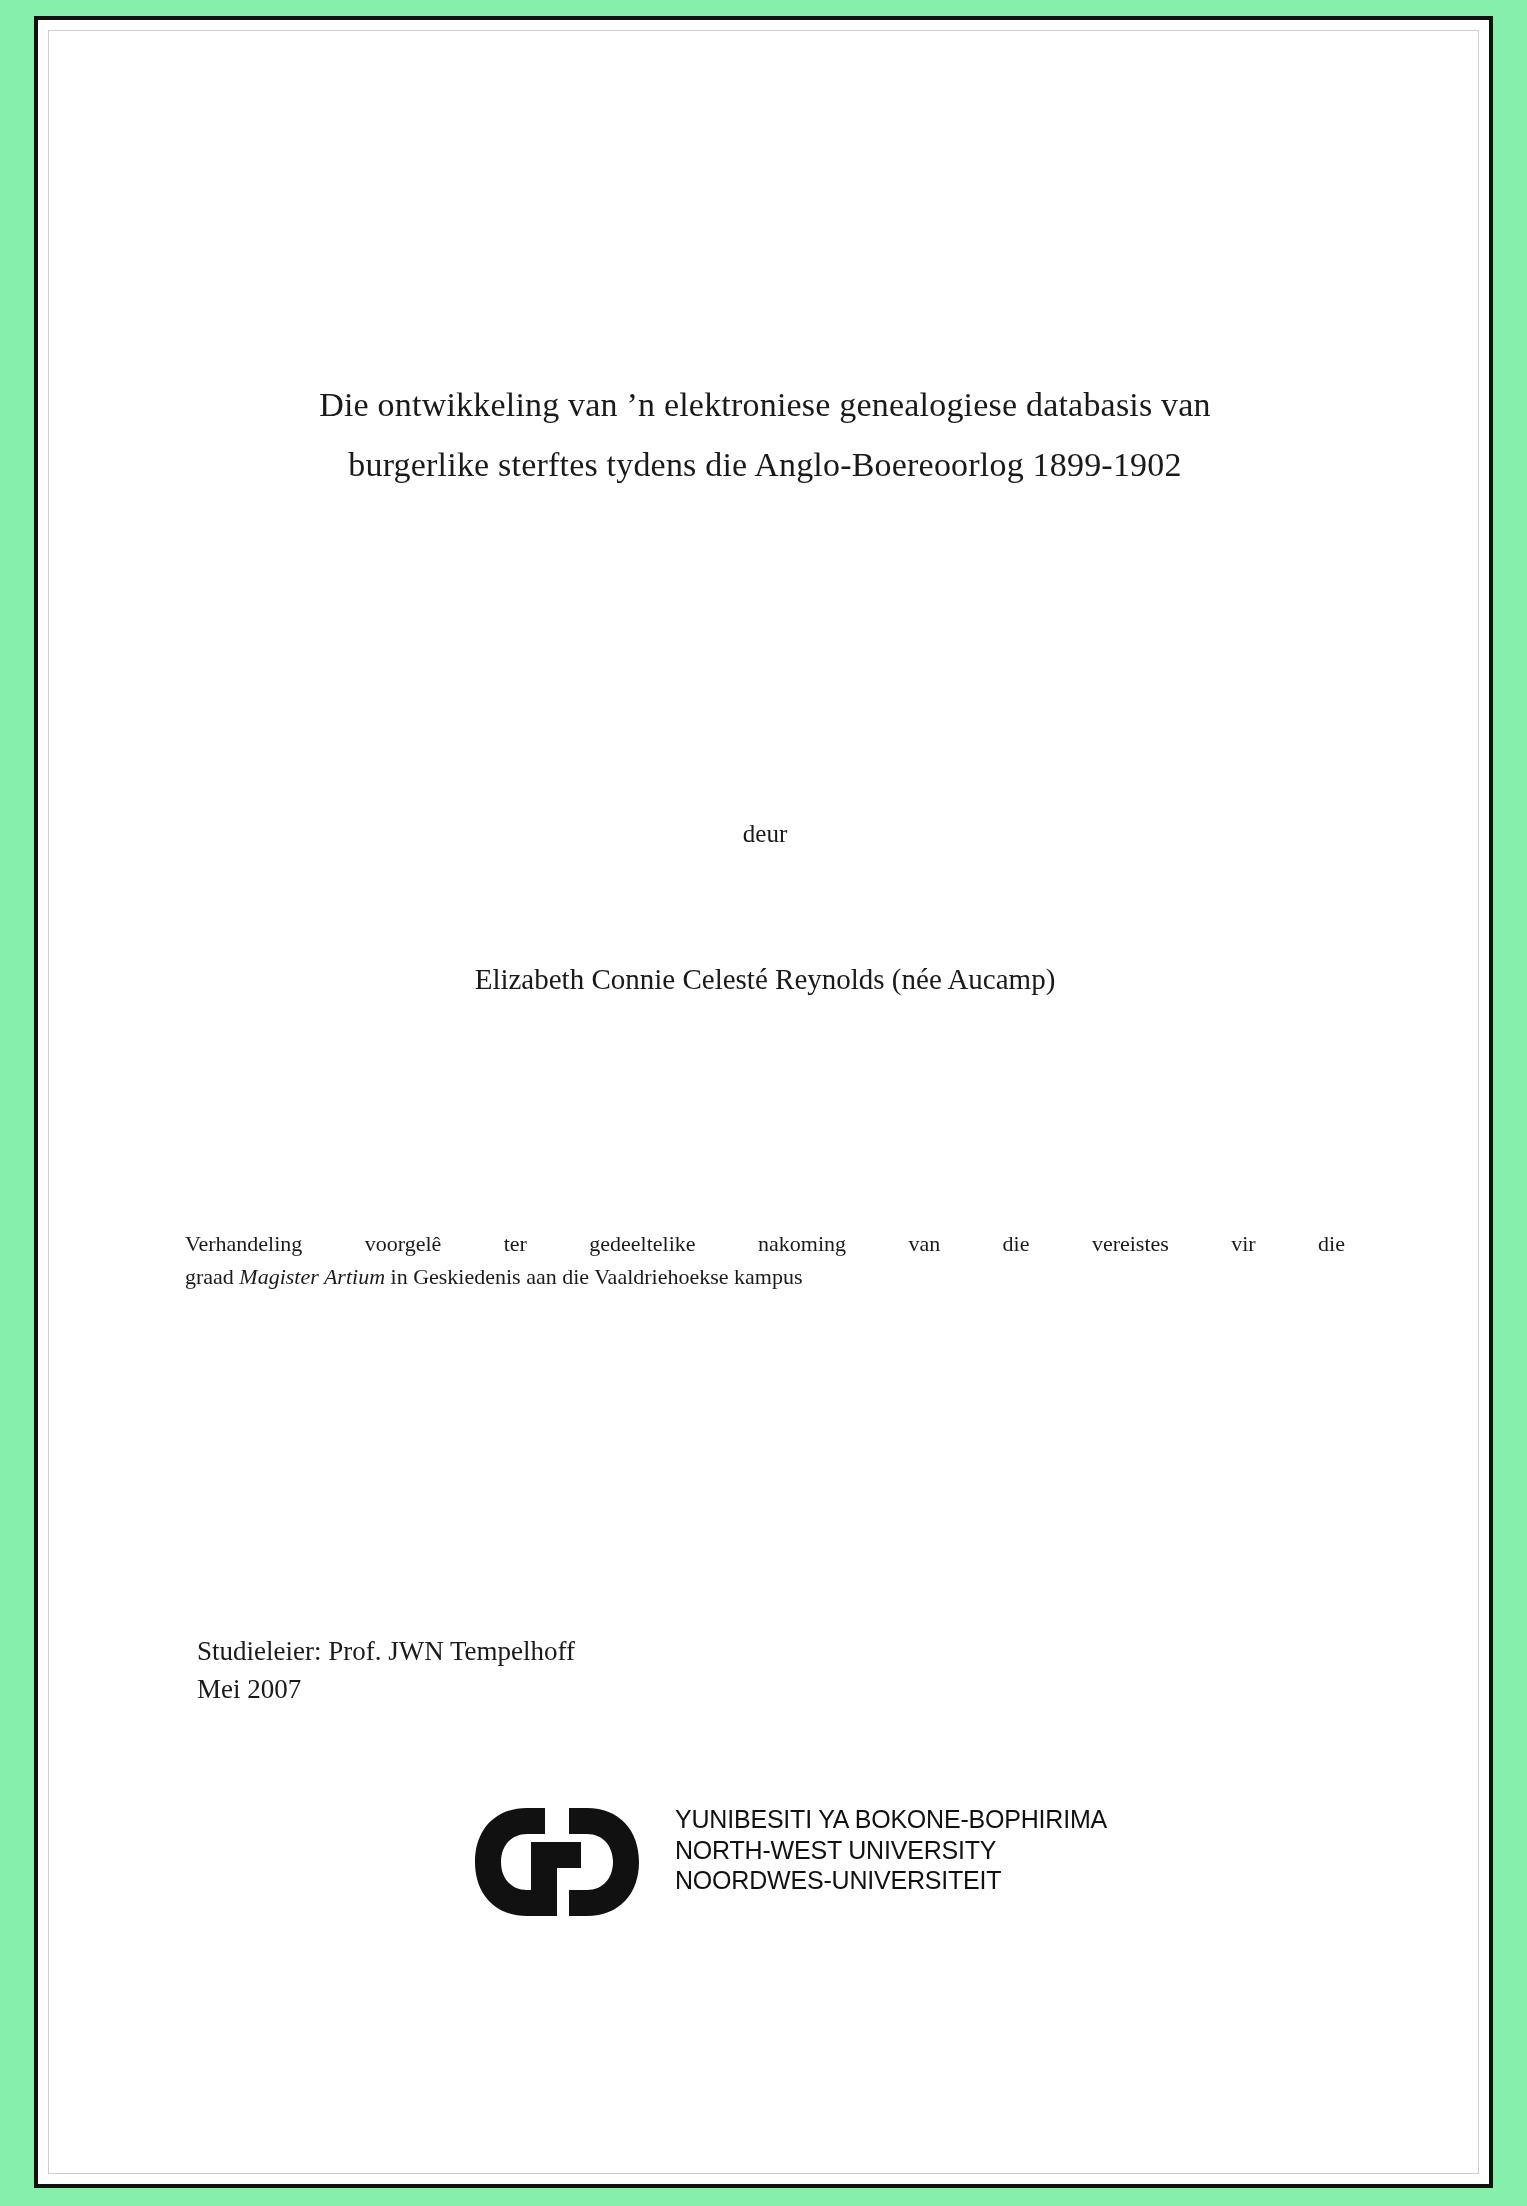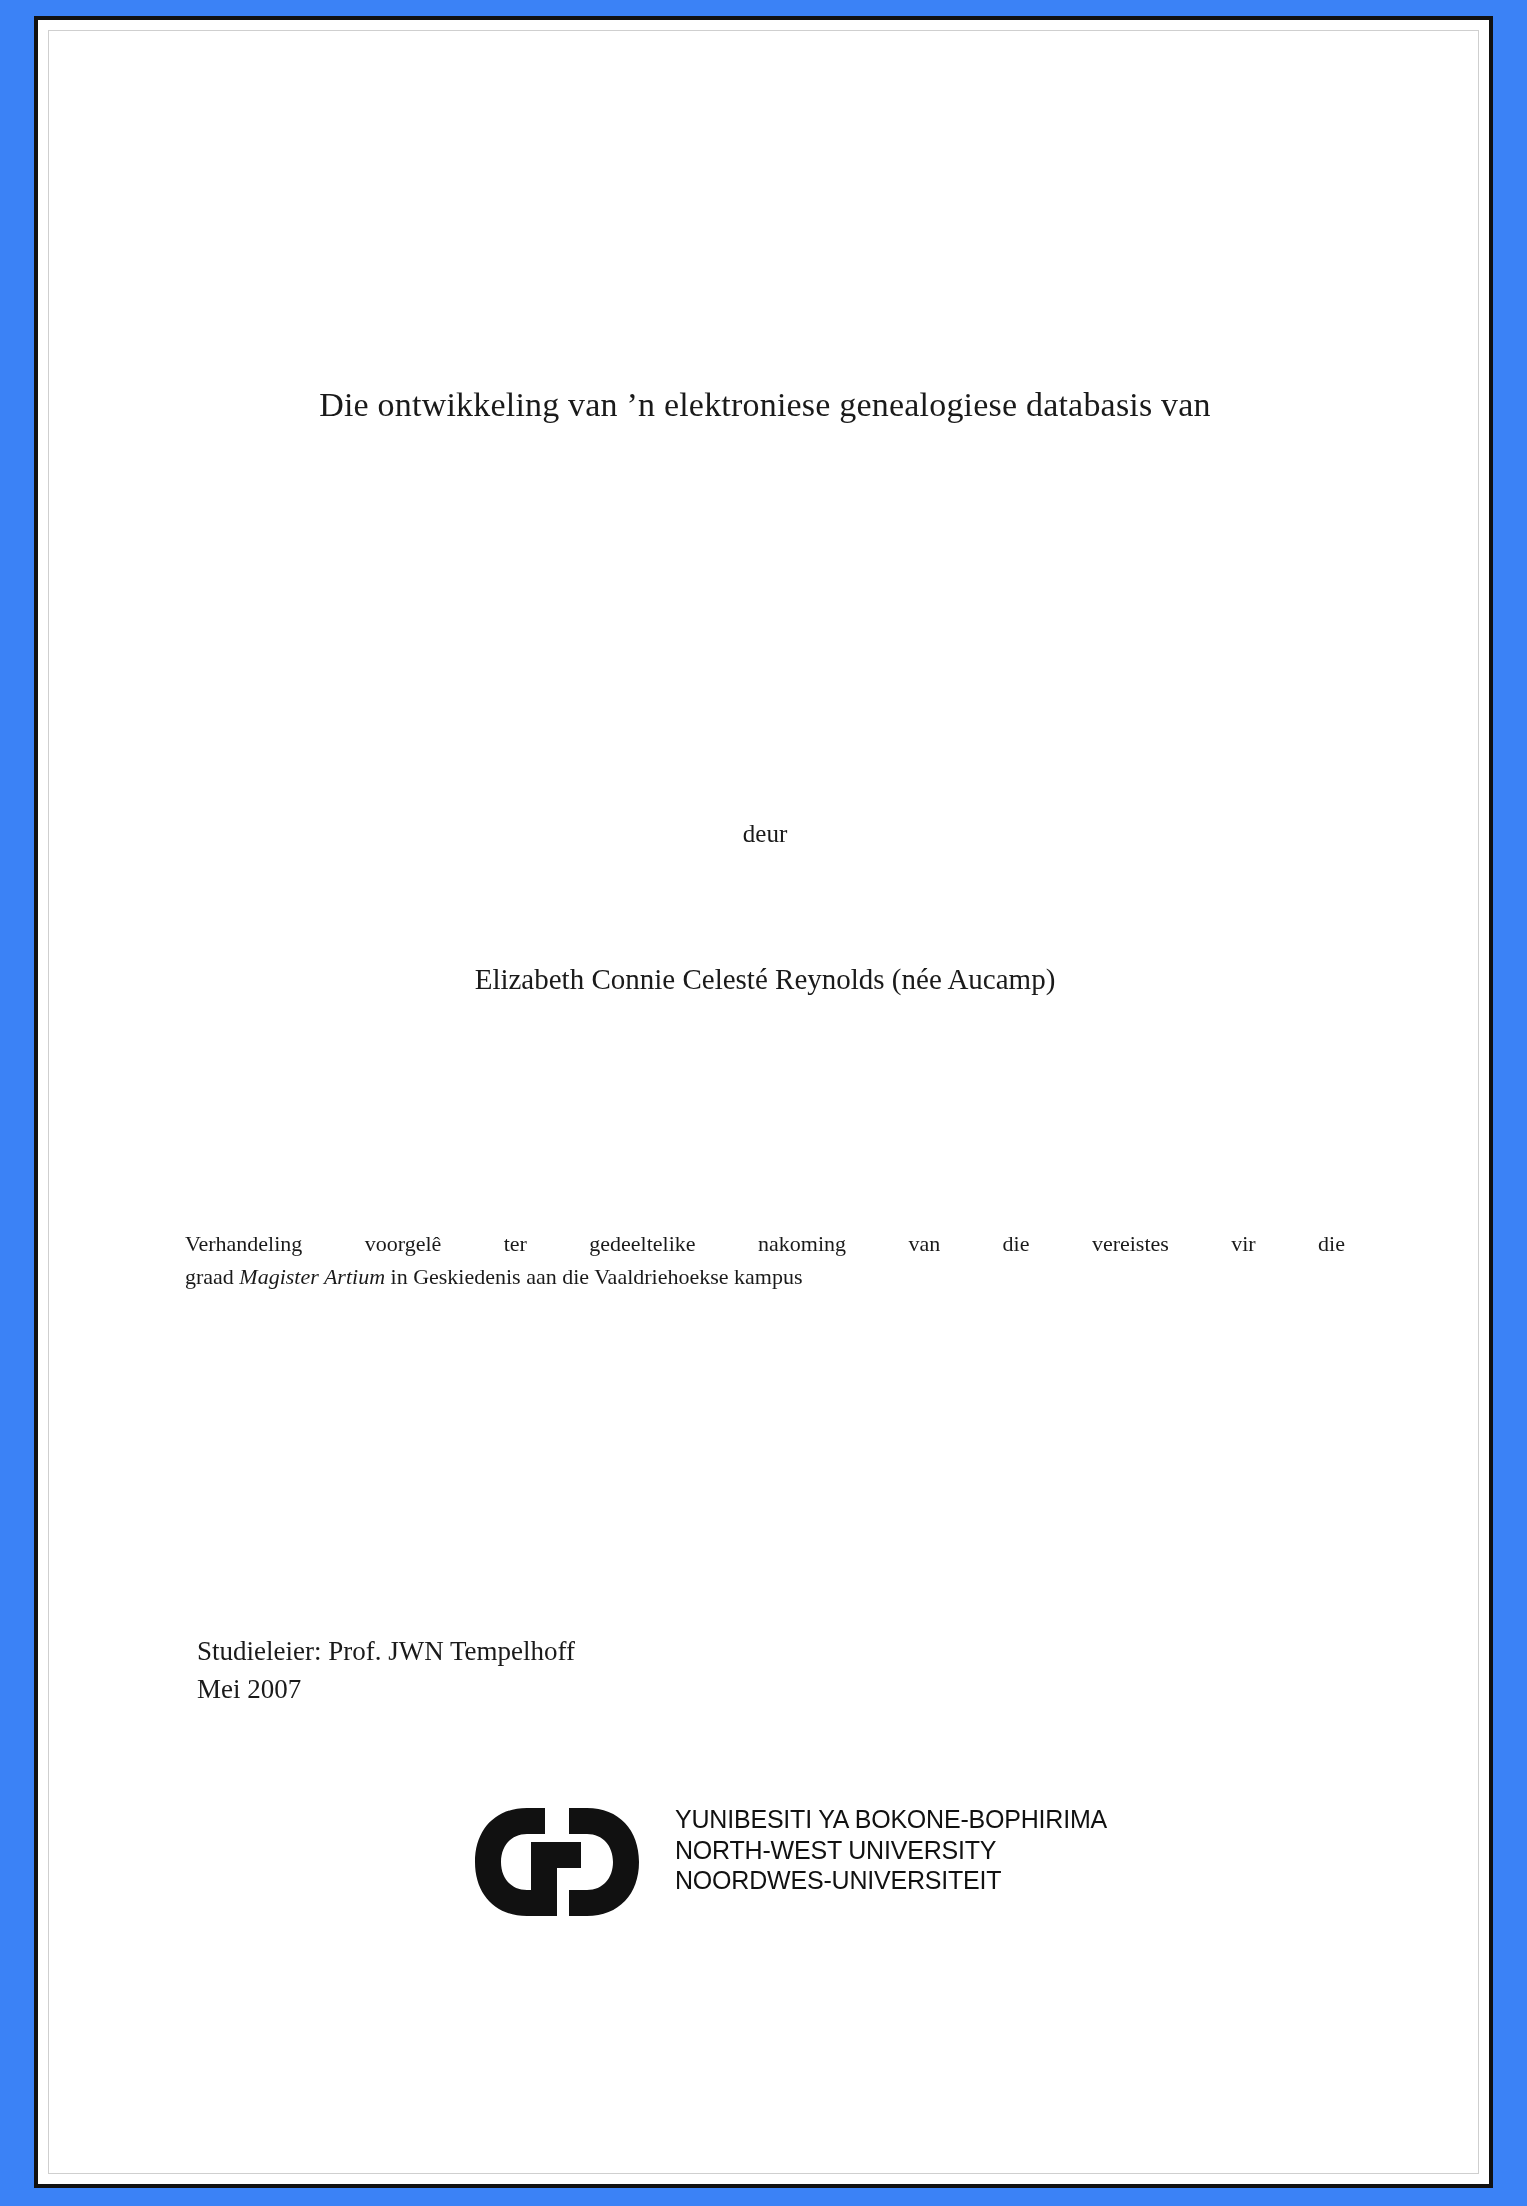--- a/index.html
+++ b/index.html
@@ -12,21 +12,21 @@
     height: 2206px;
     font-family: "Liberation Serif", serif;
     color: #1a1a1a;
     overflow: hidden;
   }
 
   .page {
     position: relative;
     width: 1527px;
     height: 2206px;
-    background: #3b82f6;
+    background: #86efac;
     box-sizing: border-box;
   }
 
   
   .scan-frame {
     position: absolute;
     left: 34px;
     top: 16px;
     width: 1459px;
     height: 2172px;
@@ -152,20 +152,21 @@
 
 <div class="page">
   <div class="scan-frame">
     <div class="scan-frame-inner"></div>
   </div>
 
   <div class="content">
 
     <div class="title-block">
       <span class="title-line">Die ontwikkeling van ’n elektroniese genealogiese databasis van</span>
+      <span class="title-line">burgerlike sterftes tydens die Anglo-Boereoorlog 1899-1902</span>
     </div>
 
     <div class="deur">deur</div>
 
     <div class="author">Elizabeth Connie Celesté Reynolds (née Aucamp)</div>
 
     <div class="statement">
       <span class="just">Verhandeling voorgelê ter gedeeltelike nakoming van die vereistes vir die</span>
       <span class="l2"><span>graad </span><i>Magister Artium</i><span> in Geskiedenis aan die Vaaldriehoekse kampus</span></span>
     </div>

